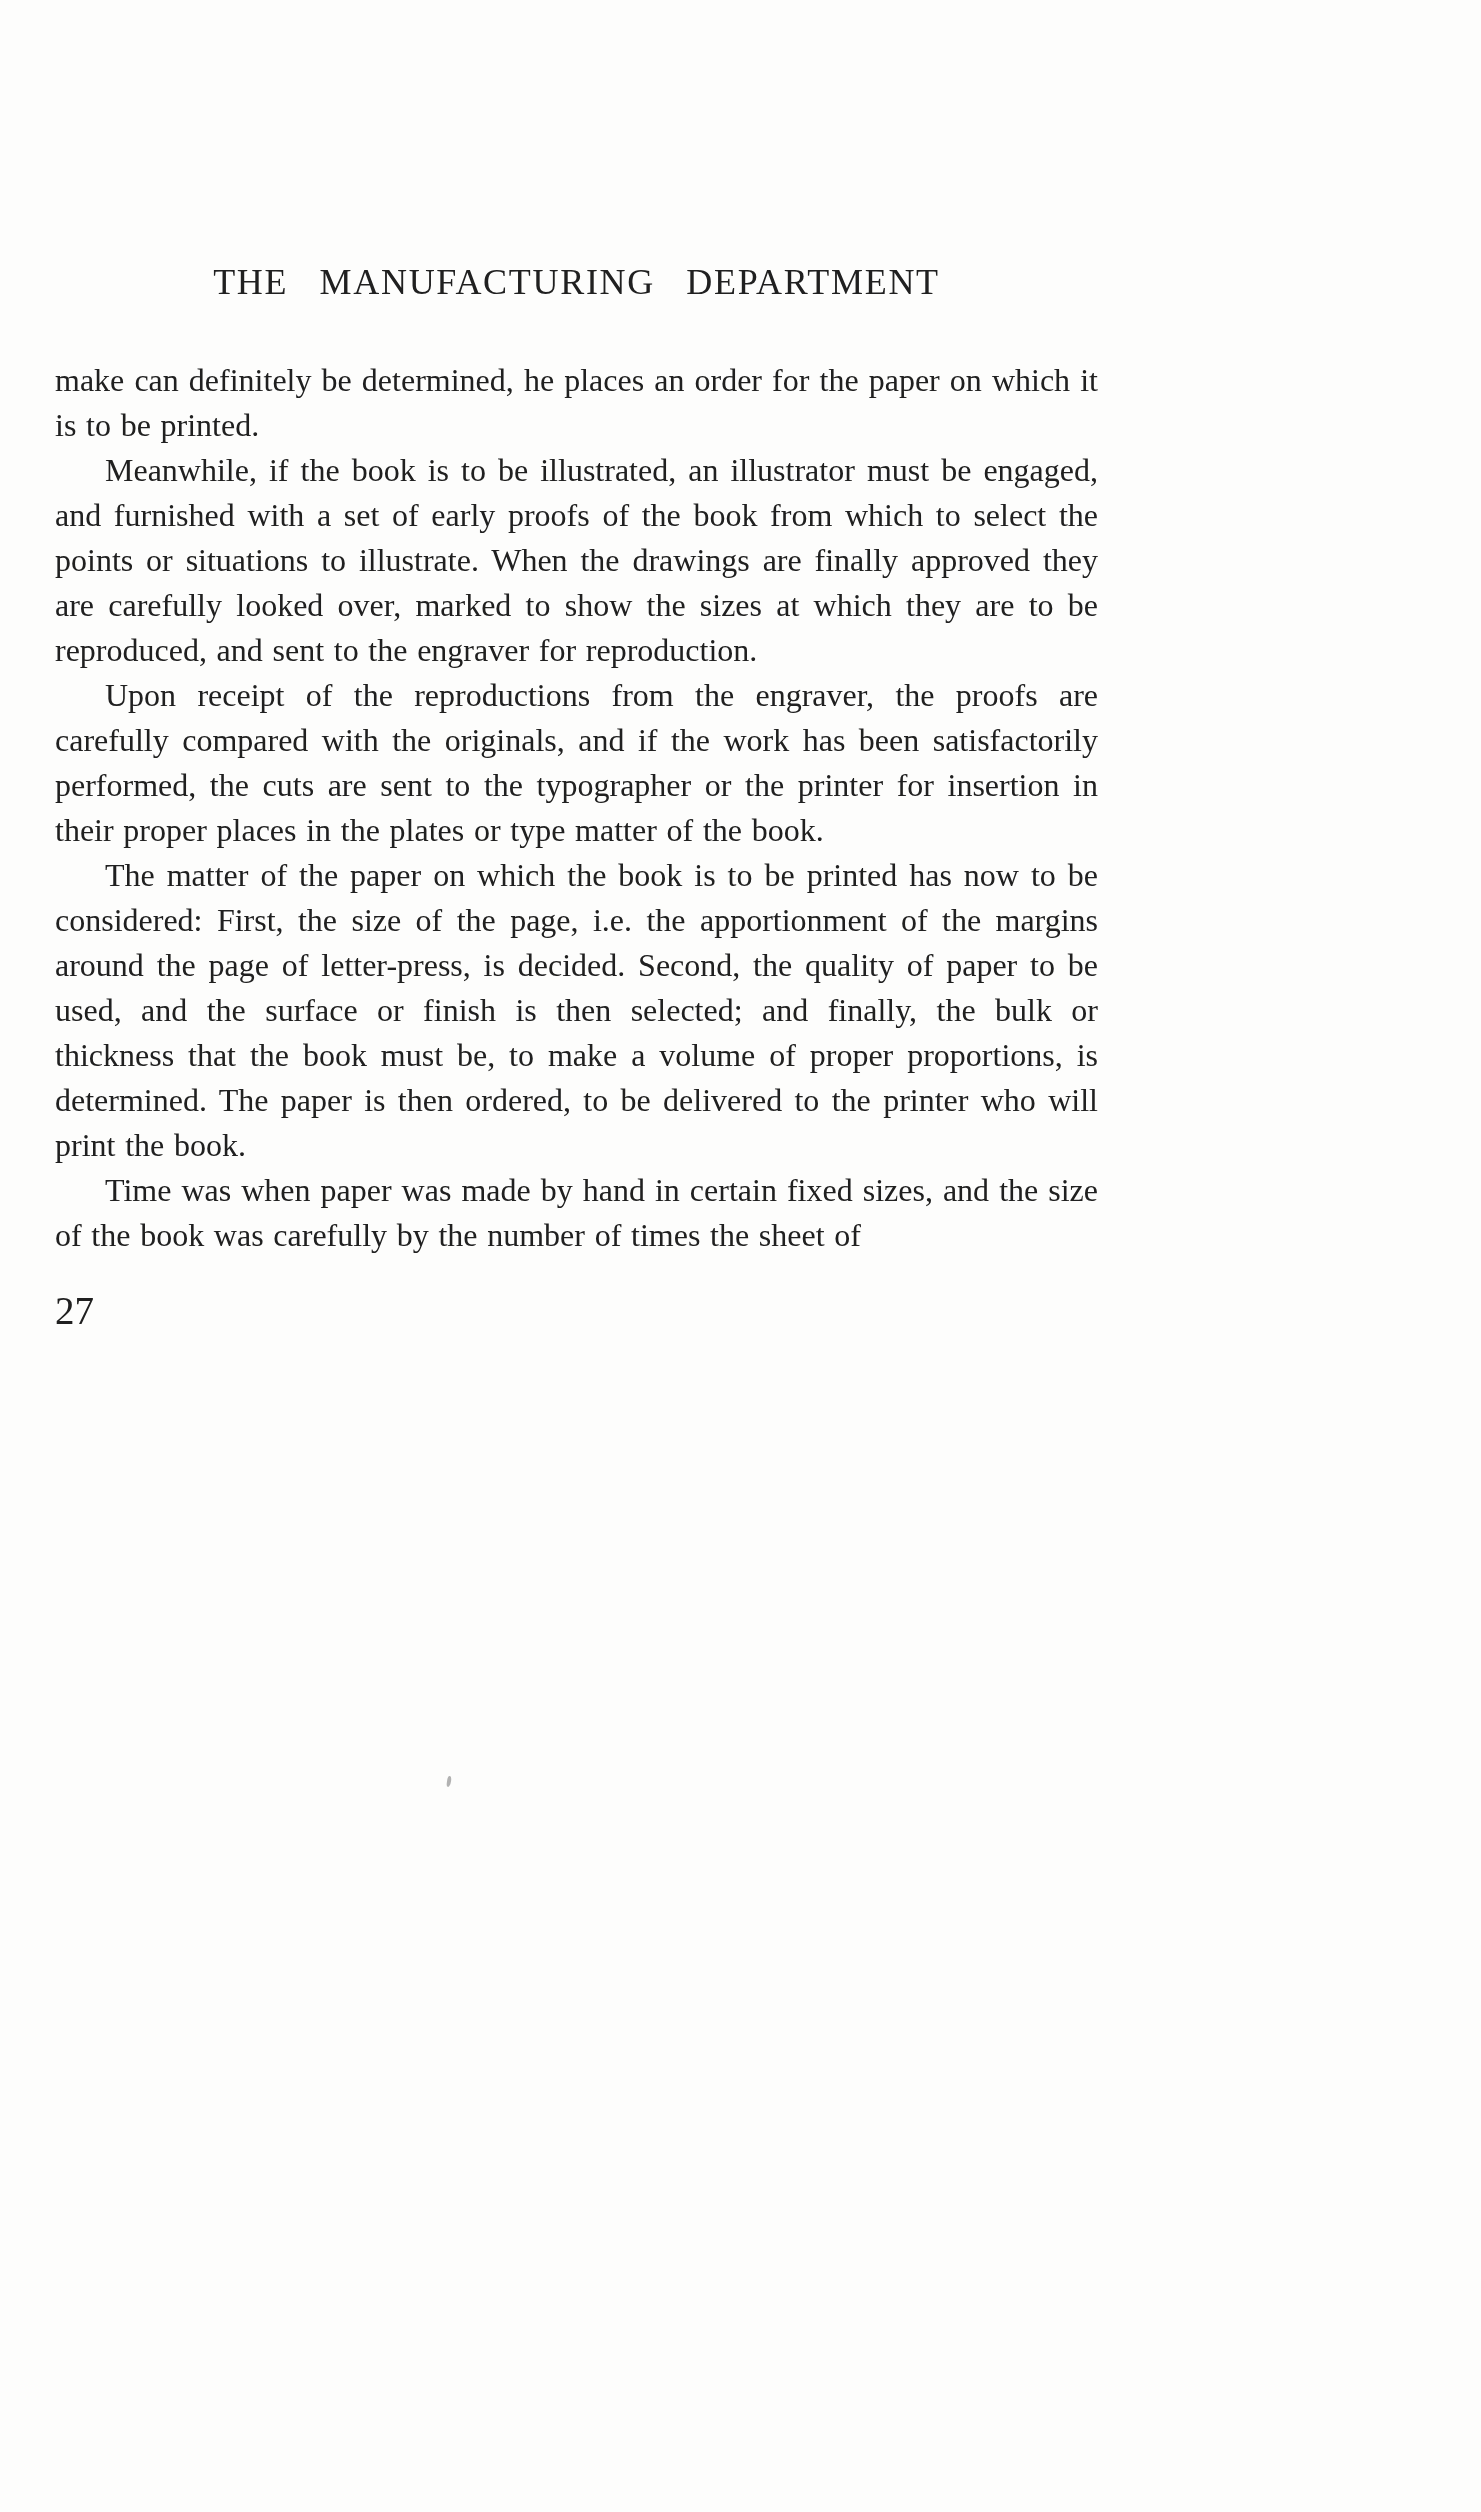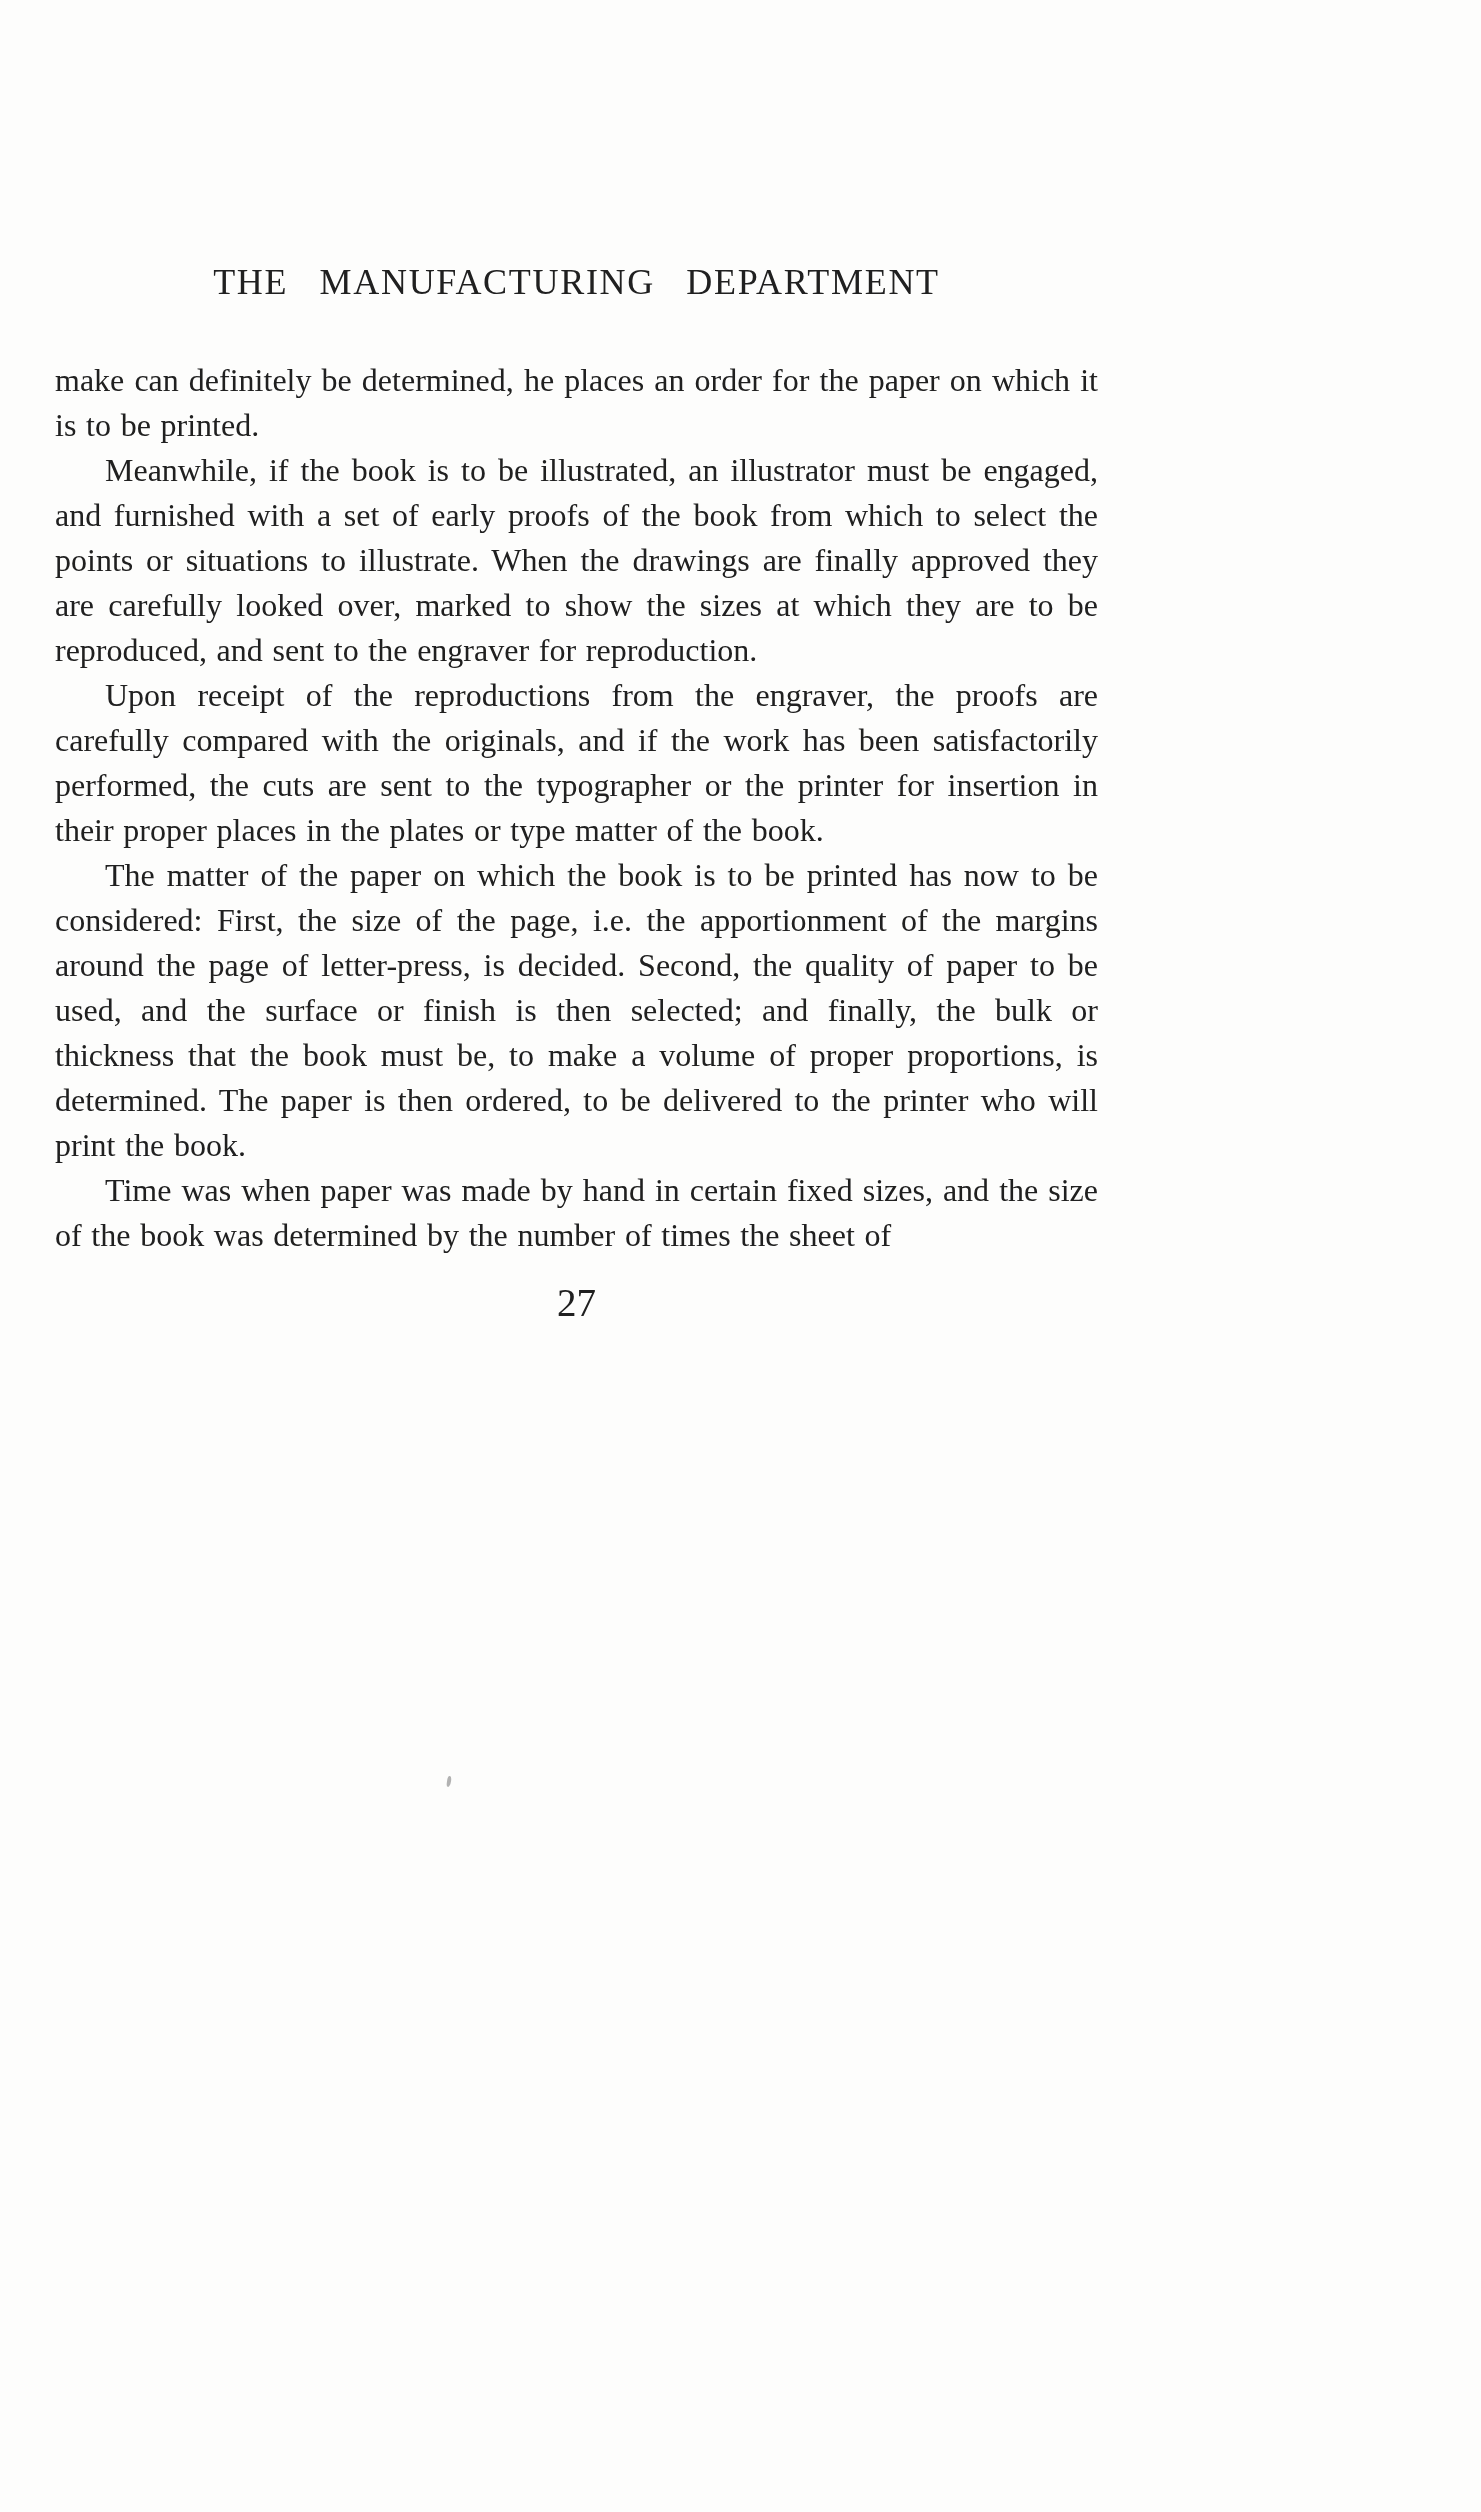--- a/index.html
+++ b/index.html
@@ -41,22 +41,22 @@
     word-spacing: 1.7px;
   }
   .body-copy p.no-indent {
     text-indent: 0;
   }
   .body-copy .italic {
   }
   .page-number {
     font-size: 39px;
     line-height: 45px;
-    text-align: center;
-    margin-top: 22px;
+    text-align: left;
+    margin-top: 30px;
   }
   .ink-mark {
     position: absolute;
     left: 447px;
     top: 1776px;
     width: 4.3px;
     height: 11px;
     background: #8a8a8a;
     border-radius: 50% 50% 60% 40%;
     transform: rotate(8deg);
@@ -75,21 +75,21 @@
     <div class="body-copy">
 
       <p class="no-indent">make can definitely be determined, he places an order for the paper on which it is to be printed.</p>
 
       <p>Meanwhile, if the book is to be illustrated, an illustrator must be engaged, and furnished with a set of early proofs of the book from which to select the points or situations to illustrate. When the drawings are finally approved they are carefully looked over, marked to show the sizes at which they are to be reproduced, and sent to the engraver for reproduction.</p>
 
       <p>Upon receipt of the reproductions from the engraver, the proofs are carefully compared with the originals, and if the work has been satisfactorily performed, the cuts are sent to the typographer or the printer for insertion in their proper places in the plates or type matter of the book.</p>
 
       <p><span>The matter of the paper on which the book is to be printed has now to be considered: First, the size of the page, </span><span class="italic">i.e.</span><span> the apportionment of the margins around the page of letter-press, is decided. Second, the quality of paper to be used, and the surface or finish is then selected; and finally, the bulk or thickness that the book must be, to make a volume of proper proportions, is determined. The paper is then ordered, to be delivered to the printer who will print the book.</span></p>
 
-      <p>Time was when paper was made by hand in certain fixed sizes, and the size of the book was determined by the number of times the sheet of</p>
+      <p>Time was when paper was made by hand in certain fixed sizes, and the size of the book was carefully by the number of times the sheet of</p>
 
     </div>
 
     <div class="page-number">27</div>
 
   </div>
 
   <div class="ink-mark"></div>
 
 </div>

